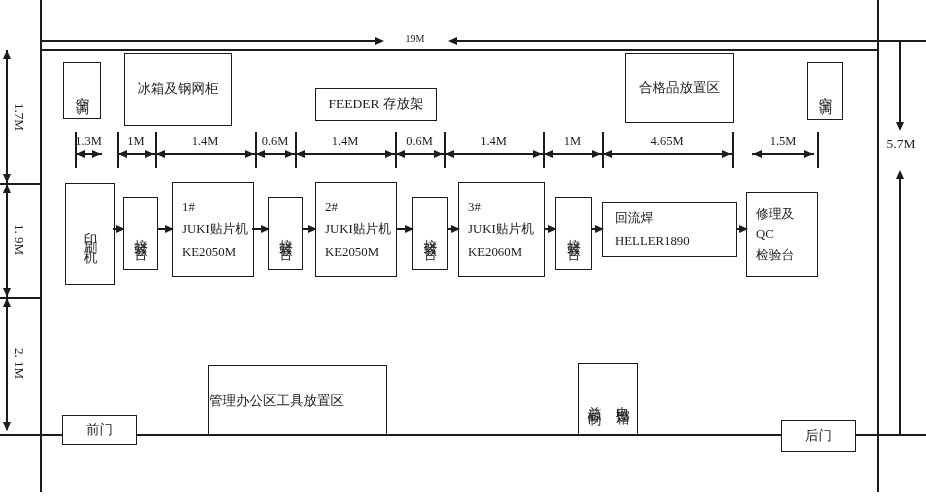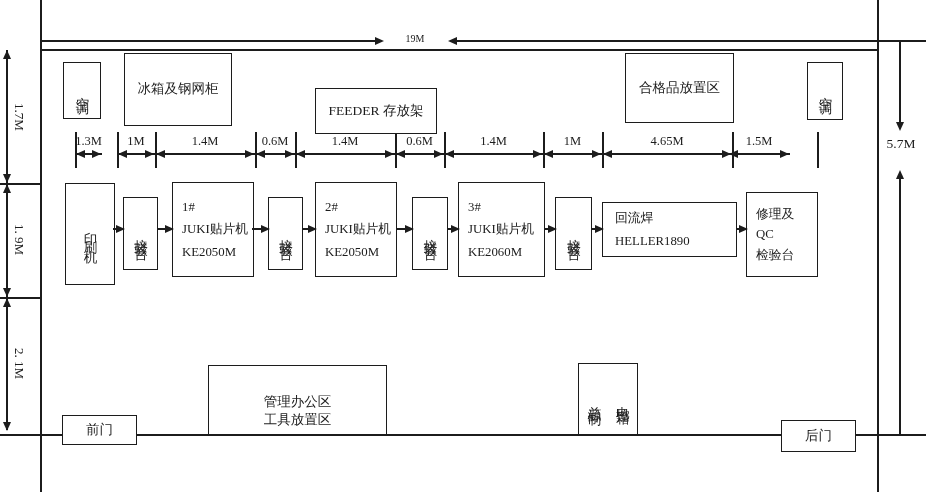--- a/index.html
+++ b/index.html
@@ -128,35 +128,35 @@
                      <div class="ln"></div>
                      <div class="tri tri-l" style="left:1px;top:17.5px;"></div>
                      <div class="tri tri-r" style="right:1px;top:17.5px;"></div>
       </div>
       <div class="seg" style="left: 602px; top: 132px; width: 130px;">
         <div class="lbl">4.65M</div>
                      <div class="ln"></div>
                      <div class="tri tri-l" style="left:1px;top:17.5px;"></div>
                      <div class="tri tri-r" style="right:1px;top:17.5px;"></div>
       </div>
-      <div class="seg" style="left: 728px; top: 132px; width: 62px;">
+      <div class="seg" style="left: 752px; top: 132px; width: 62px;">
         <div class="lbl">1.5M</div>
                      <div class="ln"></div>
                      <div class="tri tri-l" style="left:1px;top:17.5px;"></div>
                      <div class="tri tri-r" style="right:1px;top:17.5px;"></div>
       </div>
     </div>
 
   <div class="box" style="left:63px;top:62px;width:38px;height:57px;">
     <span class="vtext">空调</span>
   </div>
   <div class="box" style="left:124px;top:53px;width:108px;height:73px;">
     <span>冰箱及钢网柜</span>
   </div>
-  <div class="box" style="left:315px;top:88px;width:122px;height:46px;">
+  <div class="box" style="left:315px;top:88px;width:122px;height:33px;">
     <span>FEEDER 存放架</span>
   </div>
   <div class="box" style="left:625px;top:53px;width:109px;height:70px;">
     <span>合格品放置区</span>
   </div>
   <div class="box" style="left:807px;top:62px;width:36px;height:58px;">
     <span class="vtext">空调</span>
   </div>
 
   <div class="box" style="left:65px;top:183px;width:50px;height:102px;">
@@ -240,21 +240,21 @@
       <div class="flow" style="left: 591px; top: 224px; width: 12px;">
         <div class="ln" style="width:5px;"></div>
                    <div class="tri tri-r" style="right:-1px;top:0.5px;"></div>
       </div>
       <div class="flow" style="left: 736px; top: 224px; width: 11px;">
         <div class="ln" style="width:4px;"></div>
                    <div class="tri tri-r" style="right:-1px;top:0.5px;"></div>
       </div>
     </div>
 
-  <div class="box" style="left:208px;top:365px;width:179px;height:70px;flex-direction:column;justify-content:flex-end;padding:8px 0 5px 0;">
+  <div class="box" style="left:208px;top:365px;width:179px;height:70px;flex-direction:row;justify-content:flex-start;padding:8px 0 5px 0;">
     <span>管理办公区</span>
     <span>工具放置区</span>
   </div>
 
   <div class="box" style="left:578px;top:363px;width:60px;height:72px;gap:10px;">
     <span class="vtext" style="letter-spacing:3px;">总源制</span>
     <span class="vtext" style="letter-spacing:3px;">电控箱</span>
   </div>
 
   <div class="box" style="left:62px;top:415px;width:75px;height:30px;">

